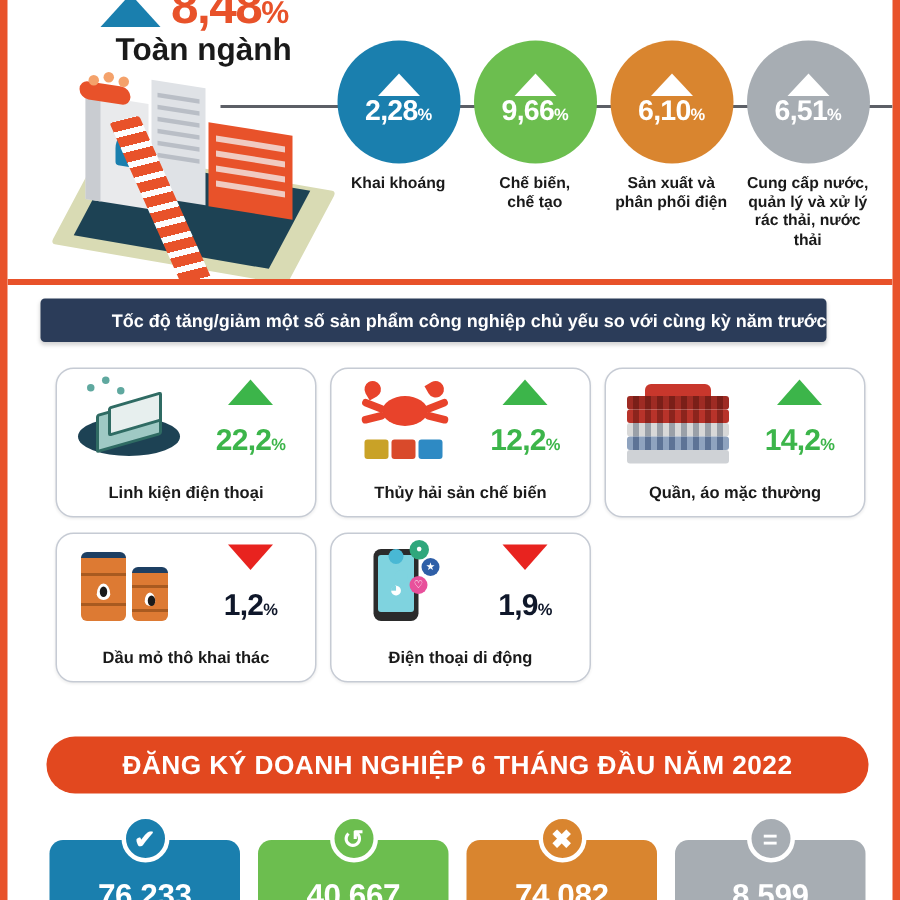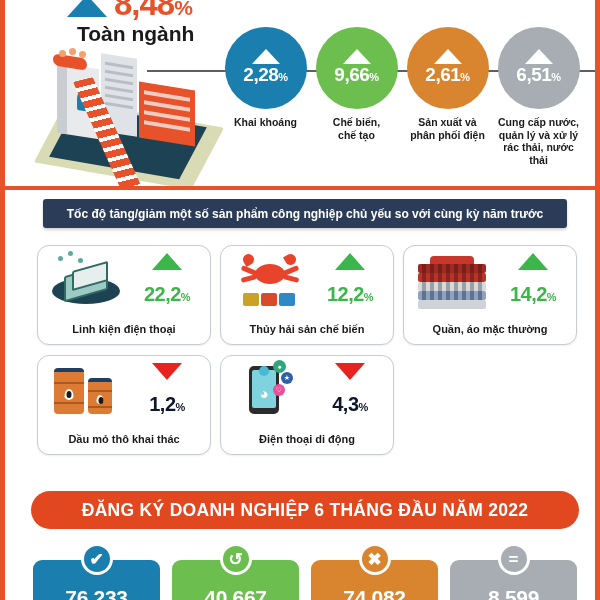--- a/index.html
+++ b/index.html
@@ -162,25 +162,25 @@
   
   .divider {
     position: absolute; left: 0; top: 186px;
     width: 100%; height: 4px;
     background: #e8522a;
   }
 
   
   .banner-blue {
     position: absolute;
-    left: 38px; top: 199px;
+    left: 22px; top: 199px;
     width: 524px; height: 29px;
     background: #2b3c59;
     border-radius: 3px;
-    display: flex; align-items: center; justify-content: center;
+    display: flex; align-items: center; justify-content: flex-end;
     box-shadow: 0 2px 3px rgba(0,0,0,.18);
   }
   .banner-blue span {
     color: #fff; font-size: 12px; font-weight: bold;
   }
 
   
   .cards {
     position: absolute;
     left: 32px; top: 245px;
@@ -451,21 +451,21 @@
           <div class="tri"></div>
           <div class="val"><span>9,66</span><span class="sml">%</span></div>
         </div>
         <div class="circ-label" style="white-space:pre-line">Chế biến,
 chế tạo</div>
       </div>
 
       <div class="circ-item">
         <div class="circ" style="background:#d9852f">
           <div class="tri"></div>
-          <div class="val"><span>2,61</span><span class="sml">%</span></div>
+          <div class="val"><span>6,10</span><span class="sml">%</span></div>
         </div>
         <div class="circ-label" style="white-space:pre-line">Sản xuất và
 phân phối điện</div>
       </div>
 
       <div class="circ-item">
         <div class="circ" style="background:#a7adb3">
           <div class="tri"></div>
           <div class="val"><span>6,51</span><span class="sml">%</span></div>
         </div>
@@ -579,21 +579,21 @@
               </div>
           </div>
           <div class="bub" style="left:44px;top:0;width:13px;height:13px;background:#2fa77c">●</div>
           <div class="bub" style="left:30px;top:6px;width:10px;height:10px;background:#49b8d4"></div>
           <div class="bub" style="left:52px;top:12px;width:12px;height:12px;background:#2f5fa7">★</div>
           <div class="bub" style="left:44px;top:24px;width:12px;height:12px;background:#e8509b">♡</div>
           <div class="bub" style="left:34px;top:20px;width:9px;height:9px;background:#7fd3df"></div>
         </div>
         <div class="card-val">
           <div class="tri-dn-r"></div>
-          <div class="pct dn"><span>4,3</span><span class="sml">%</span></div>
+          <div class="pct dn"><span>1,9</span><span class="sml">%</span></div>
         </div>
       </div>
       <div class="card-label">Điện thoại di động</div>
     </div>
 
   </div>
 
   <div class="banner-orange">
     <span>ĐĂNG KÝ DOANH NGHIỆP 6 THÁNG ĐẦU NĂM 2022</span>
   </div>

